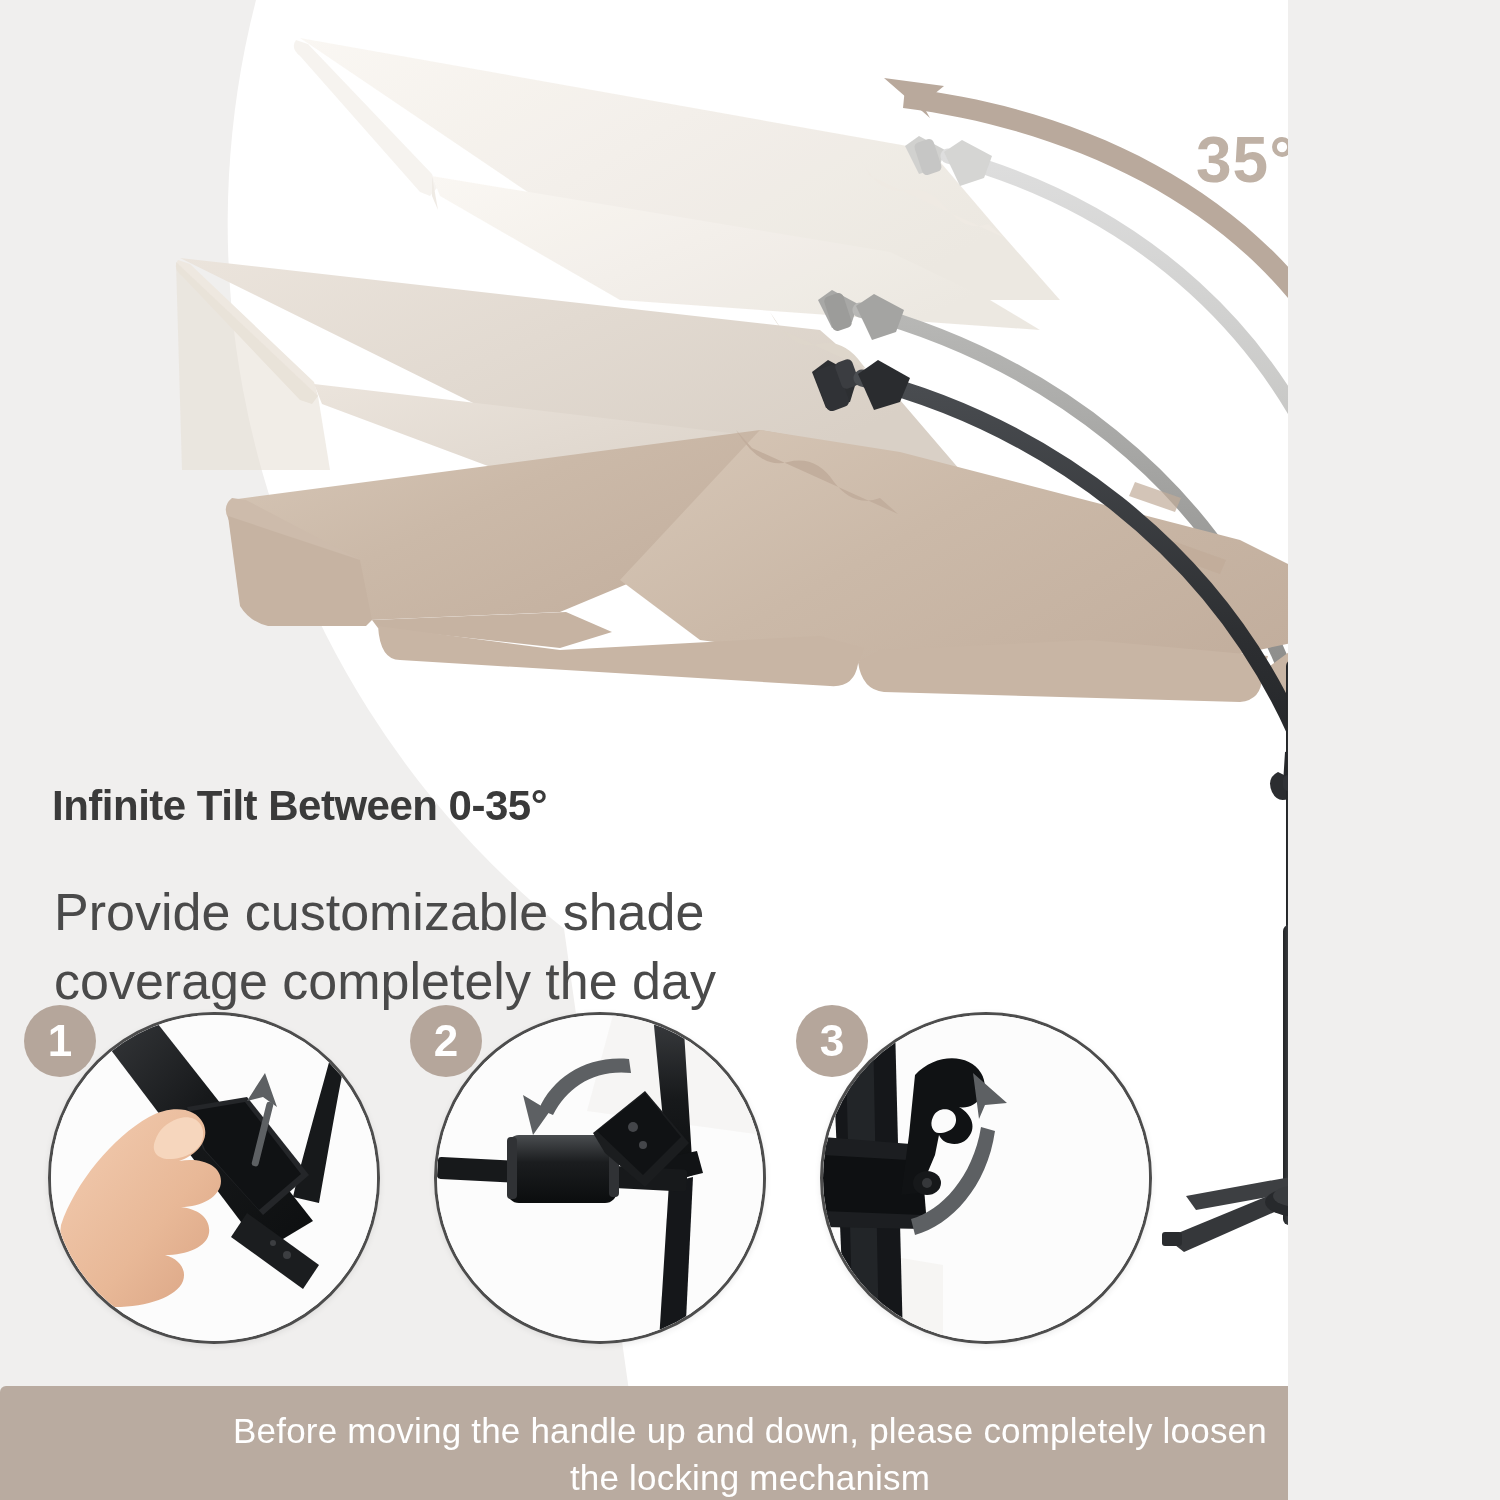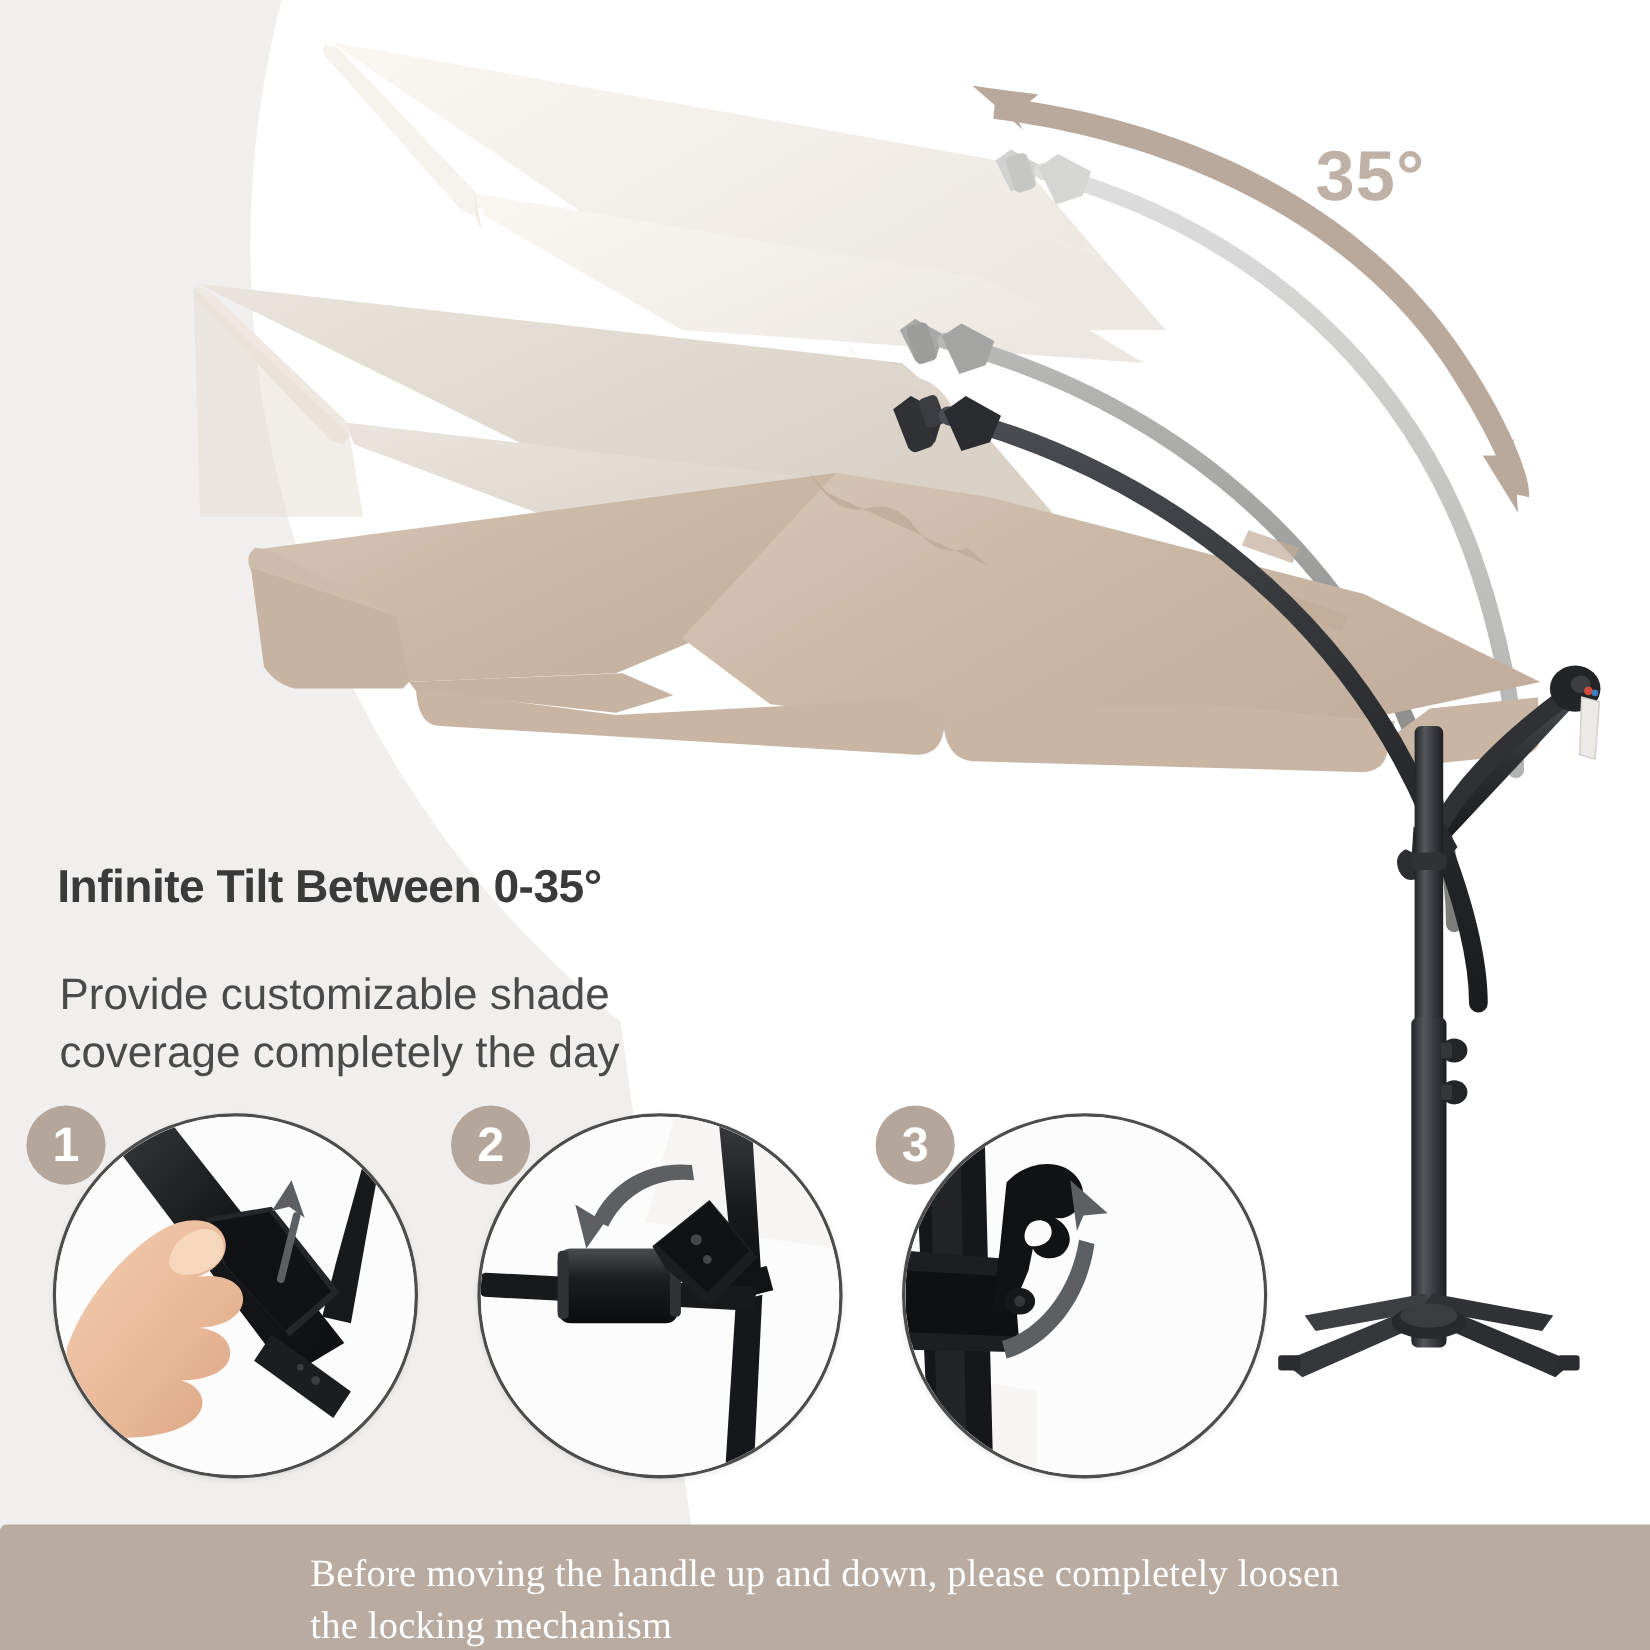--- a/index.html
+++ b/index.html
@@ -3,21 +3,21 @@
 <meta charset="utf-8">
 <title>Infinite Tilt Umbrella Infographic</title>
 <style>
   html,body{margin:0;padding:0;}
   body{
     width:1500px;height:1500px;overflow:hidden;
     font-family:"Liberation Sans", sans-serif;
     background:#f0efee;
   }
   #canvas{
-    position:relative;width:1500px;height:1500px;
+    position:relative;width:1288px;height:1500px;
     background:#f0efee;overflow:hidden;
   }
 
   
   .bg-white-blob{
     position:absolute;
     left:230px;top:-640px;
     width:1700px;height:1760px;
     background:#ffffff;
     border-radius:50% 50% 50% 50%/ 50% 50% 50% 50%;
@@ -34,34 +34,34 @@
     position:absolute;left:1040px;top:0;width:600px;height:1400px;background:#ffffff;
   }
 
   
   .banner{
     position:absolute;left:0;top:1386px;width:1500px;height:114px;
     background:#b9aba0;border-radius:6px 0 0 0;
     display:flex;align-items:center;justify-content:center;
   }
   .banner-text{
-    color:#ffffff;font-size:35px;line-height:1.33;
-    font-family:Liberation Serif, serif;font-weight:300;
+    color:#ffffff;font-size:35px;line-height:1.33;text-align:center;
+    font-family:Liberation Sans, sans-serif;font-weight:300;
     letter-spacing:.2px;max-width:1330px;margin-top:24px;
   }
 
   
   .headline{
     position:absolute;left:52px;top:782px;
     font-size:42px;font-weight:bold;color:#3a3a3a;
     letter-spacing:-0.5px;white-space:nowrap;
   }
   .subhead{
     position:absolute;left:54px;top:878px;
-    font-size:40px;font-weight:300;color:#4a4a4a;line-height:1.33;
+    font-size:52px;font-weight:300;color:#4a4a4a;line-height:1.33;
   }
 
   
   .deg-label{
     position:absolute;left:1196px;top:123px;
     font-size:64px;font-weight:bold;color:#bfb1a5;letter-spacing:1px;
   }
 
   
   .layer{position:absolute;left:0;top:0;width:1500px;height:1500px;}

